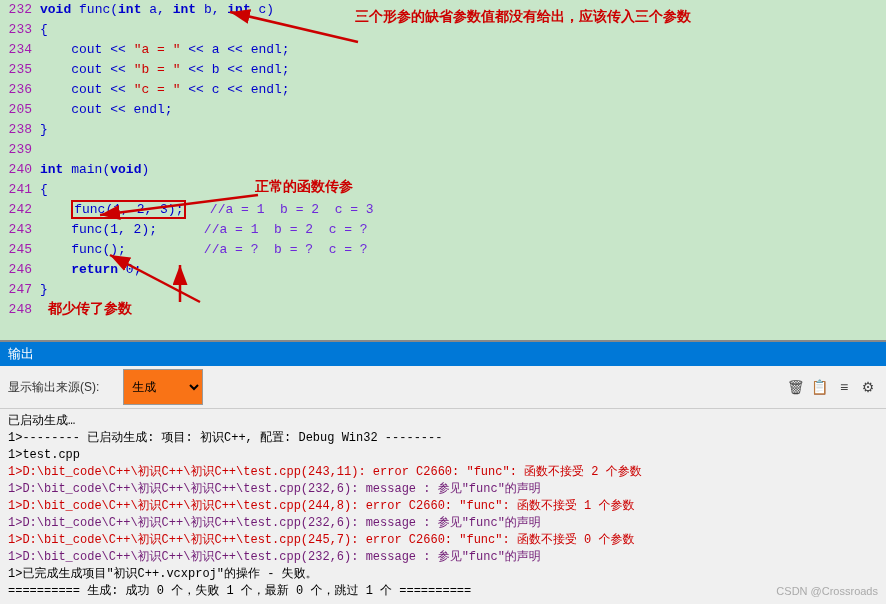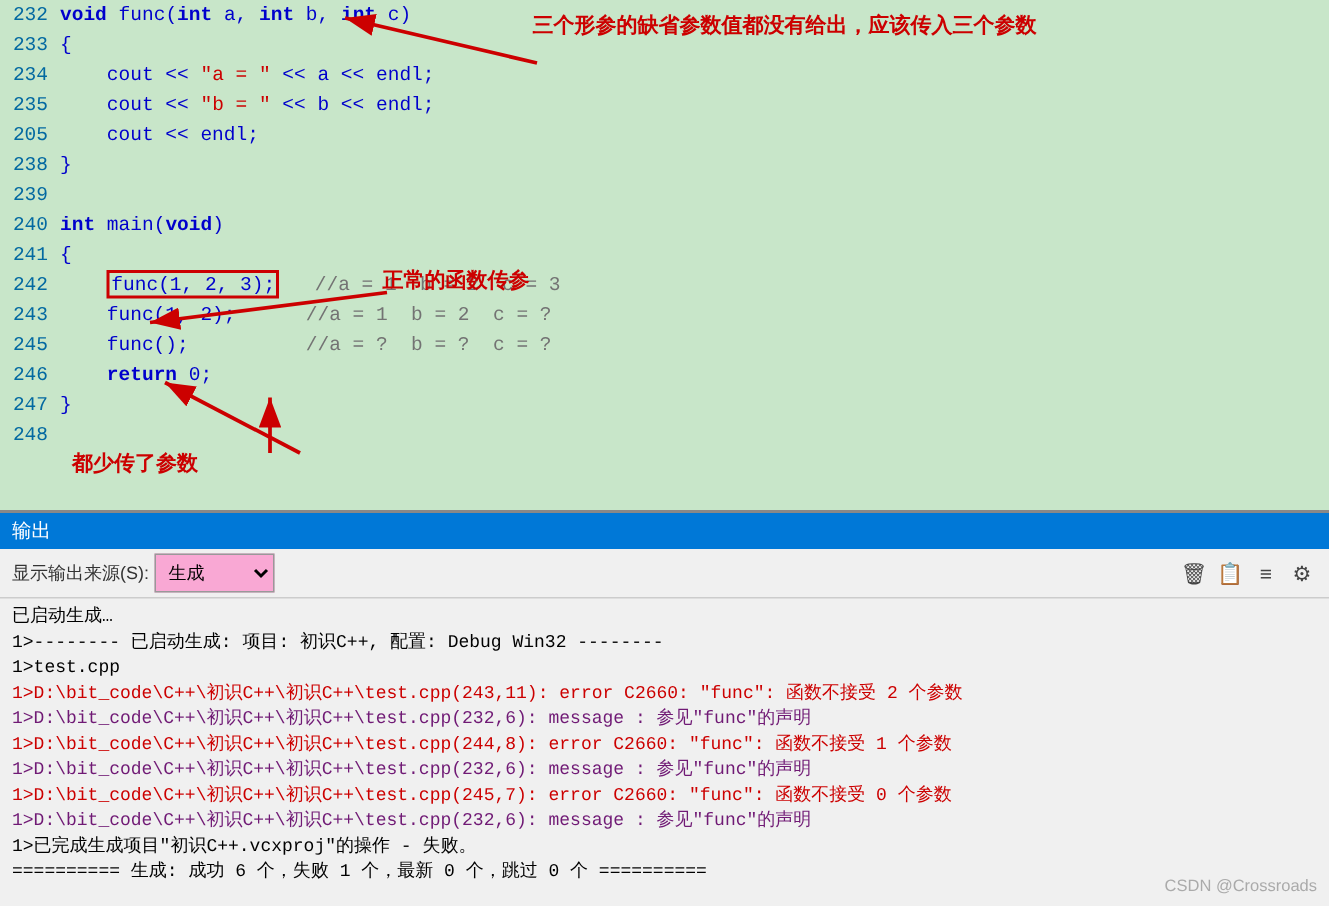--- a/index.html
+++ b/index.html
@@ -27,39 +27,39 @@
     }
 
     .code-line {
       display: flex;
       align-items: flex-start;
       min-height: 20px;
       line-height: 20px;
     }
 
     .line-number {
-      color: #0369a1;
+      color: #a21caf;
       width: 40px;
       min-width: 40px;
       text-align: right;
       padding-right: 8px;
       user-select: none;
       font-size: 13px;
     }
 
     .line-content {
       color: #0000cc;
       white-space: pre;
       font-size: 13px;
     }
 
     .kw { color: #0000cc; font-weight: bold; }
     .fn { color: #0000cc; }
     .str { color: #cc0000; }
-    .cmt { color: #737373; }
+    .cmt { color: #6d28d9; }
     .num { color: #0000cc; }
 
     
     .annotations {
       position: absolute;
       top: 0;
       left: 0;
       width: 100%;
       height: 100%;
       pointer-events: none;
@@ -108,37 +108,37 @@
       display: flex;
       align-items: flex-start;
     }
 
     .output-toolbar {
       background: #f0f0f0;
       border-bottom: 1px solid #ccc;
       padding: 3px 8px;
       display: flex;
       align-items: center;
-      gap: 4px;
+      gap: 24px;
       font-size: 12px;
       font-family: 'Microsoft YaHei', sans-serif;
     }
 
     .output-label {
       color: #333;
       font-size: 12px;
     }
 
     .output-dropdown {
       border: 1px solid #999;
-      background: #f9a8d4;
+      background: #f97316;
       padding: 2px 4px;
       font-size: 12px;
       width: 80px;
-      height: 26px;
+      height: 36px;
     }
 
     .toolbar-icons {
       display: flex;
       gap: 4px;
       margin-left: auto;
       align-items: center;
     }
 
     .toolbar-icon {
@@ -213,20 +213,24 @@
     <div class="code-line">
       <span class="line-number">234</span>
       <span class="line-content">    cout &lt;&lt; <span class="str">"a = "</span> &lt;&lt; a &lt;&lt; endl;</span>
     </div>
 
     <div class="code-line">
       <span class="line-number">235</span>
       <span class="line-content">    cout &lt;&lt; <span class="str">"b = "</span> &lt;&lt; b &lt;&lt; endl;</span>
     </div>
 
+    <div class="code-line">
+      <span class="line-number">236</span>
+      <span class="line-content">    cout &lt;&lt; <span class="str">"c = "</span> &lt;&lt; c &lt;&lt; endl;</span>
+    </div>
 
     <div class="code-line">
       <span class="line-number">205</span>
       <span class="line-content">    cout &lt;&lt; endl;</span>
     </div>
 
     <div class="code-line">
       <span class="line-number">238</span>
       <span class="line-content">}</span>
     </div>
@@ -325,16 +329,16 @@
     <div class="output-line">已启动生成…</div>
     <div class="output-line">1&gt;-------- 已启动生成: 项目: 初识C++, 配置: Debug Win32 --------</div>
     <div class="output-line">1&gt;test.cpp</div>
     <div class="output-line output-error">1&gt;D:\bit_code\C++\初识C++\初识C++\test.cpp(243,11): error C2660: "func": 函数不接受 2 个参数</div>
     <div class="output-line output-msg">1&gt;D:\bit_code\C++\初识C++\初识C++\test.cpp(232,6): message : 参见"func"的声明</div>
     <div class="output-line output-error">1&gt;D:\bit_code\C++\初识C++\初识C++\test.cpp(244,8): error C2660: "func": 函数不接受 1 个参数</div>
     <div class="output-line output-msg">1&gt;D:\bit_code\C++\初识C++\初识C++\test.cpp(232,6): message : 参见"func"的声明</div>
     <div class="output-line output-error">1&gt;D:\bit_code\C++\初识C++\初识C++\test.cpp(245,7): error C2660: "func": 函数不接受 0 个参数</div>
     <div class="output-line output-msg">1&gt;D:\bit_code\C++\初识C++\初识C++\test.cpp(232,6): message : 参见"func"的声明</div>
     <div class="output-line">1&gt;已完成生成项目"初识C++.vcxproj"的操作 - 失败。</div>
-    <div class="output-line">========== 生成: 成功 6 个，失败 1 个，最新 0 个，跳过 0 个 ==========</div>
+    <div class="output-line">========== 生成: 成功 0 个，失败 1 个，最新 0 个，跳过 1 个 ==========</div>
     <div class="watermark">CSDN @Crossroads</div>
   </div>
 </div>
 
 </body></html>

